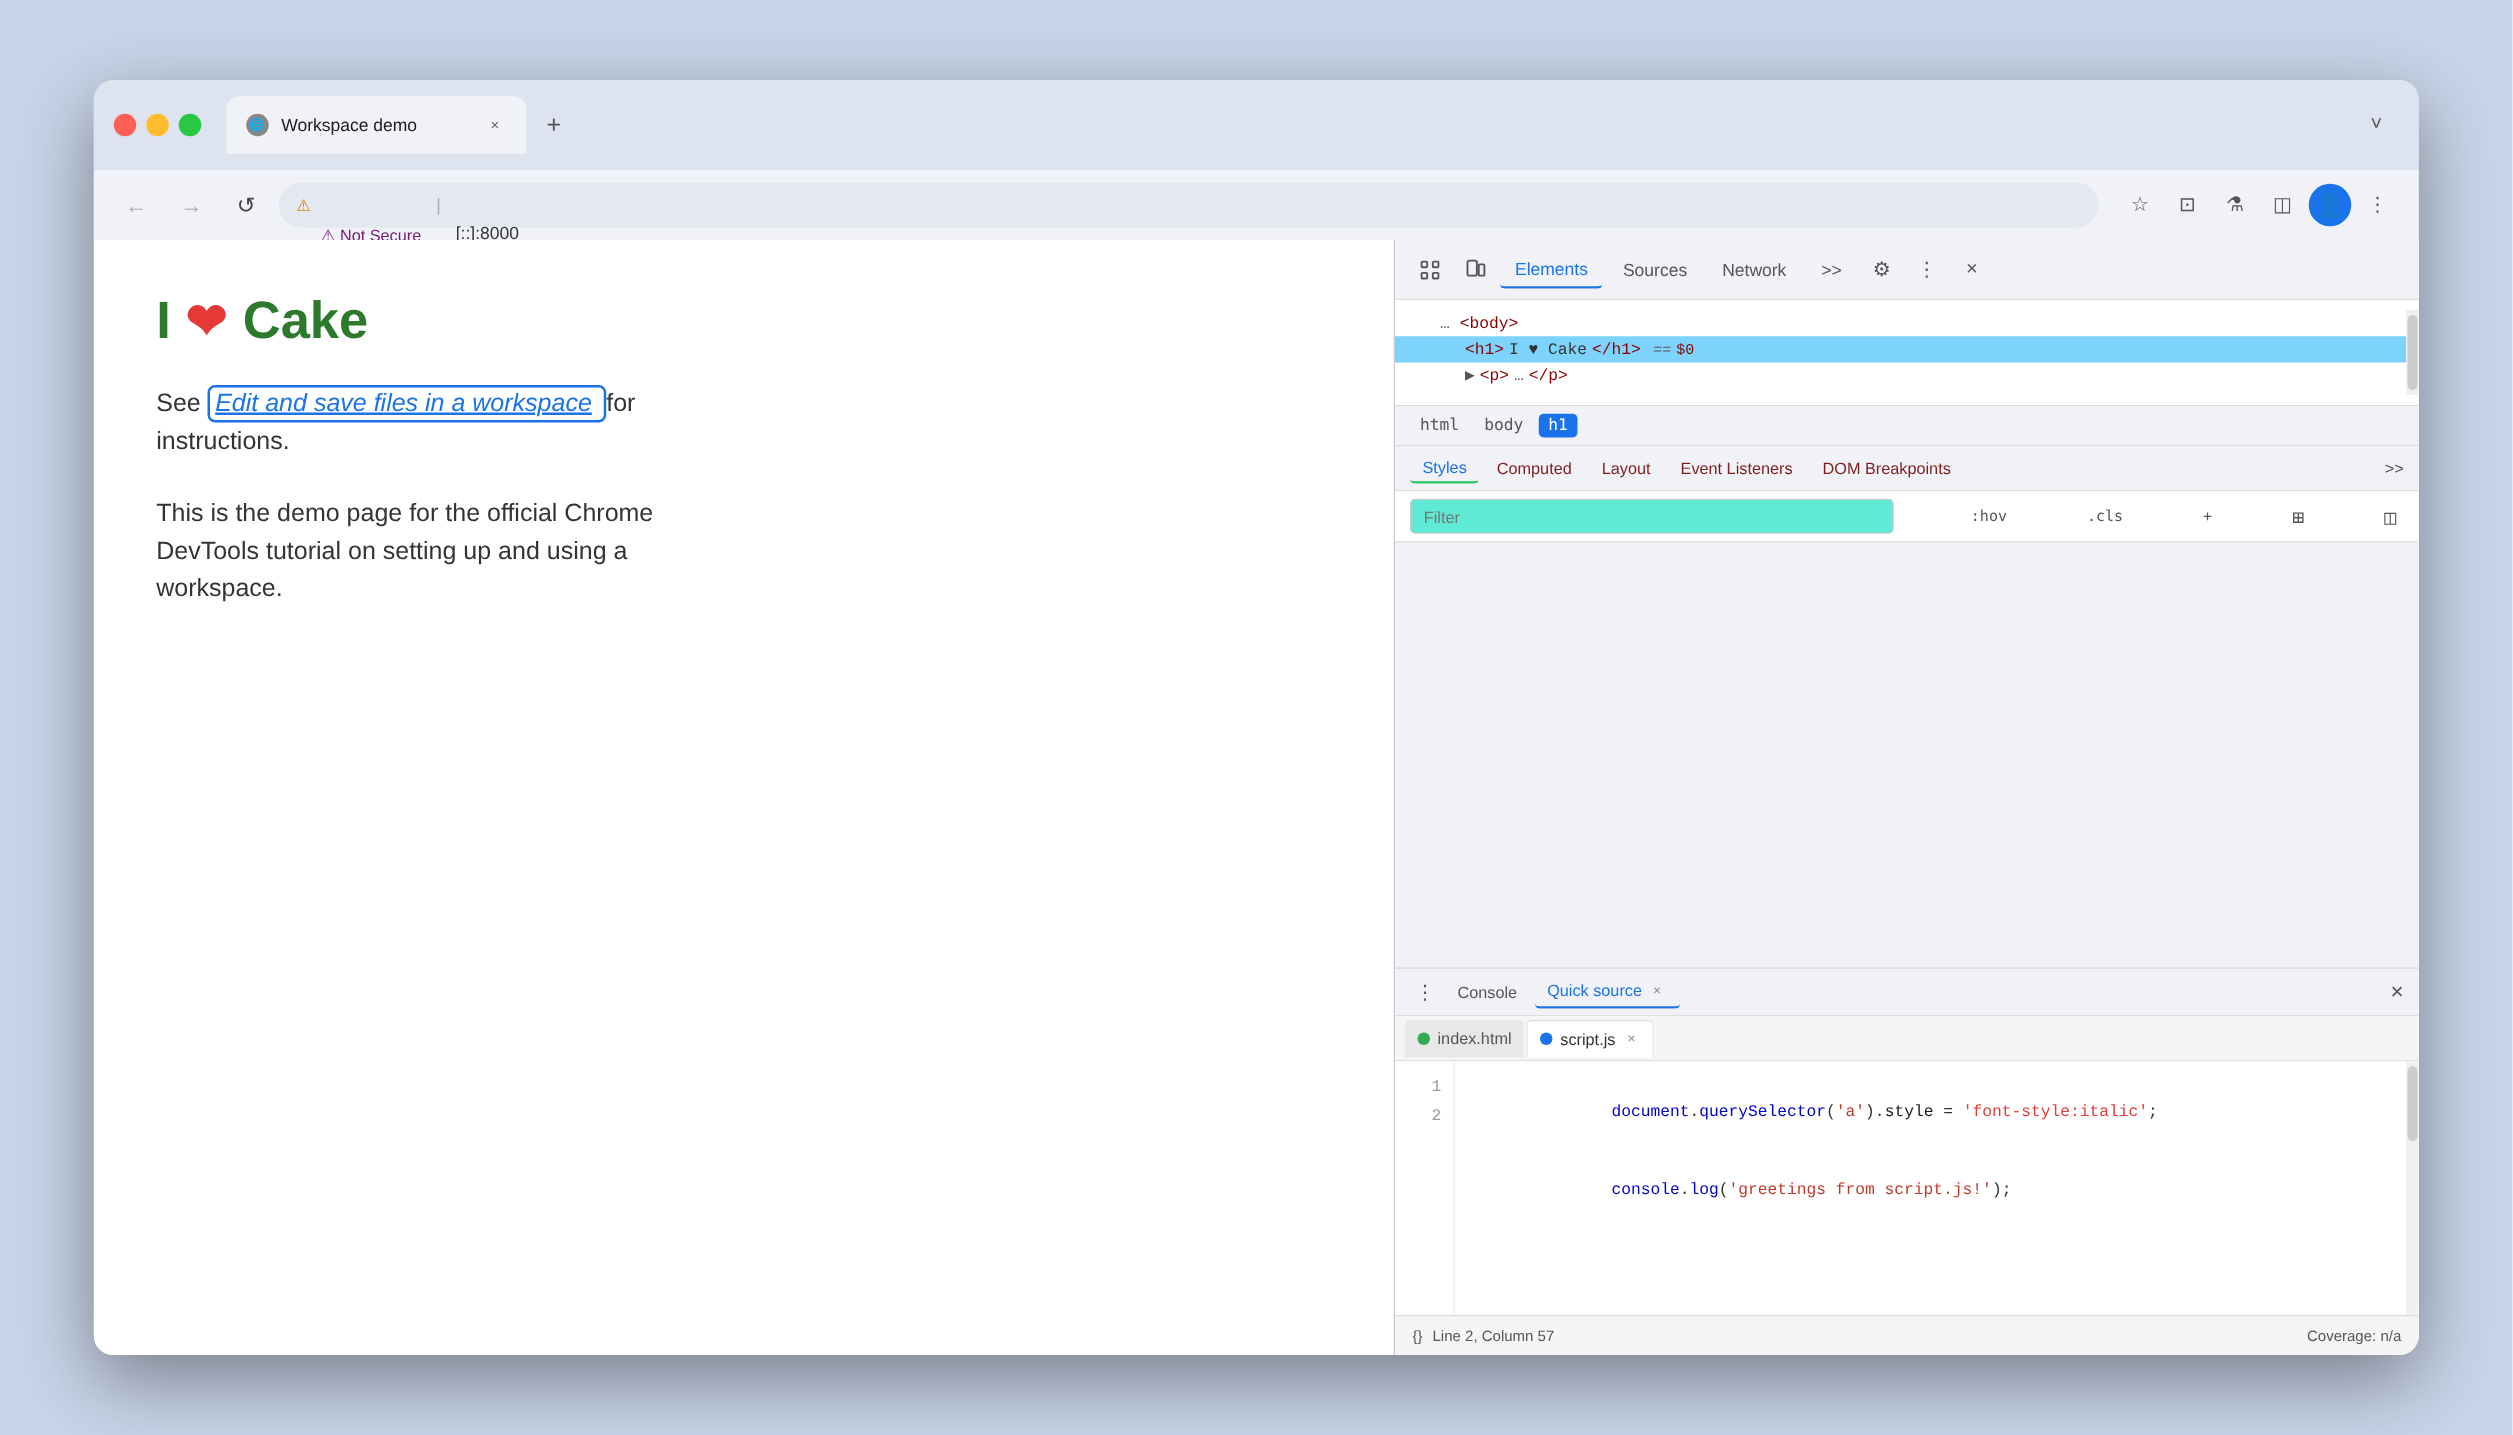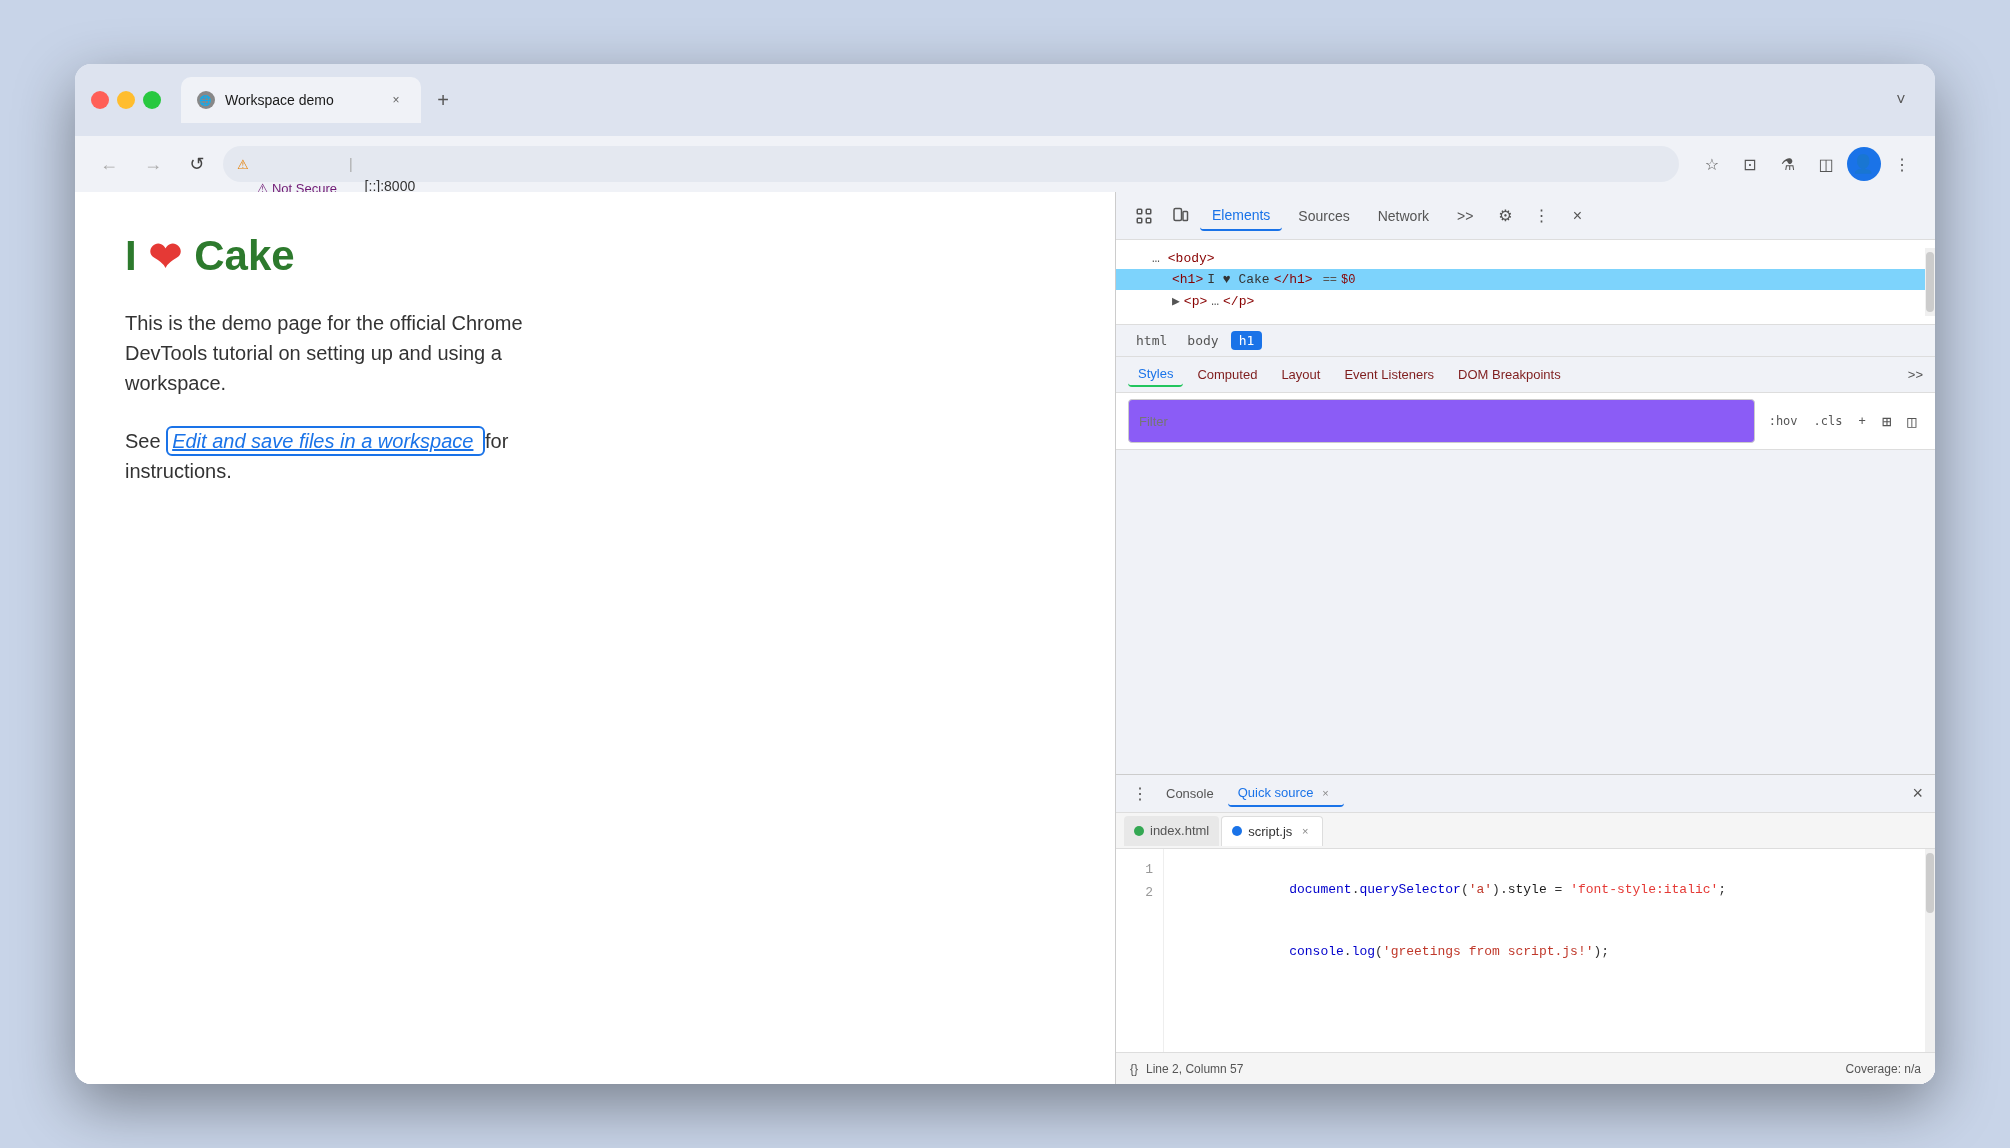--- a/index.html
+++ b/index.html
@@ -369,40 +369,41 @@
       padding: 6px 12px;
       display: flex;
       align-items: center;
       gap: 8px;
       border-bottom: 1px solid #ddd;
       flex-shrink: 0;
     }
 
     .styles-filter {
       flex: 1;
-      height: 44px;
+      height: 28px;
       border: 1px solid #ccc;
       border-radius: 4px;
       padding: 0 10px;
       font-size: 13px;
-      background: #8b5cf6;
+      background: #5eead4;
       outline: none;
     }
 
     .styles-actions {
       display: flex; gap: 4px; align-items: center;
     }
 
     .styles-action-btn {
       padding: 2px 6px;
       font-size: 12px;
       color: #555;
       cursor: pointer;
       border-radius: 3px;
       font-family: monospace;
+      margin-left: 48px;
     }
 
     
     .bottom-panel {
       height: 310px;
       background: white;
       border-top: 1px solid #ccc;
       display: flex;
       flex-direction: column;
       flex-shrink: 0;
@@ -615,31 +616,31 @@
 
   <div class="content-area">
 
     <div class="webpage">
       <div class="page-heading">
         <span>I</span>
         <span class="heart-emoji">❤</span>
         <span>Cake</span>
       </div>
       <div class="page-body">
-        <p>This is the demo page for the official Chrome DevTools tutorial on setting up and using a workspace.</p>
         <p>
           <span>See</span>
           <span class="link-highlight">
             <a class="page-link">Edit and save files in a workspace</a>
           </span>
           <span> </span>
           <span>for</span>
           <br>
           <span>instructions.</span>
         </p>
+        <p>This is the demo page for the official Chrome DevTools tutorial on setting up and using a workspace.</p>
       </div>
     </div>
 
     <div class="devtools-panel">
 
       <div class="devtools-toolbar">
         <div class="dt-icon-btn">
           <svg width="18" height="18" viewBox="0 0 24 24" fill="none" stroke="#555" stroke-width="2">
             <rect x="3" y="3" width="6" height="6" rx="1"></rect>
             <rect x="15" y="3" width="6" height="6" rx="1"></rect>

